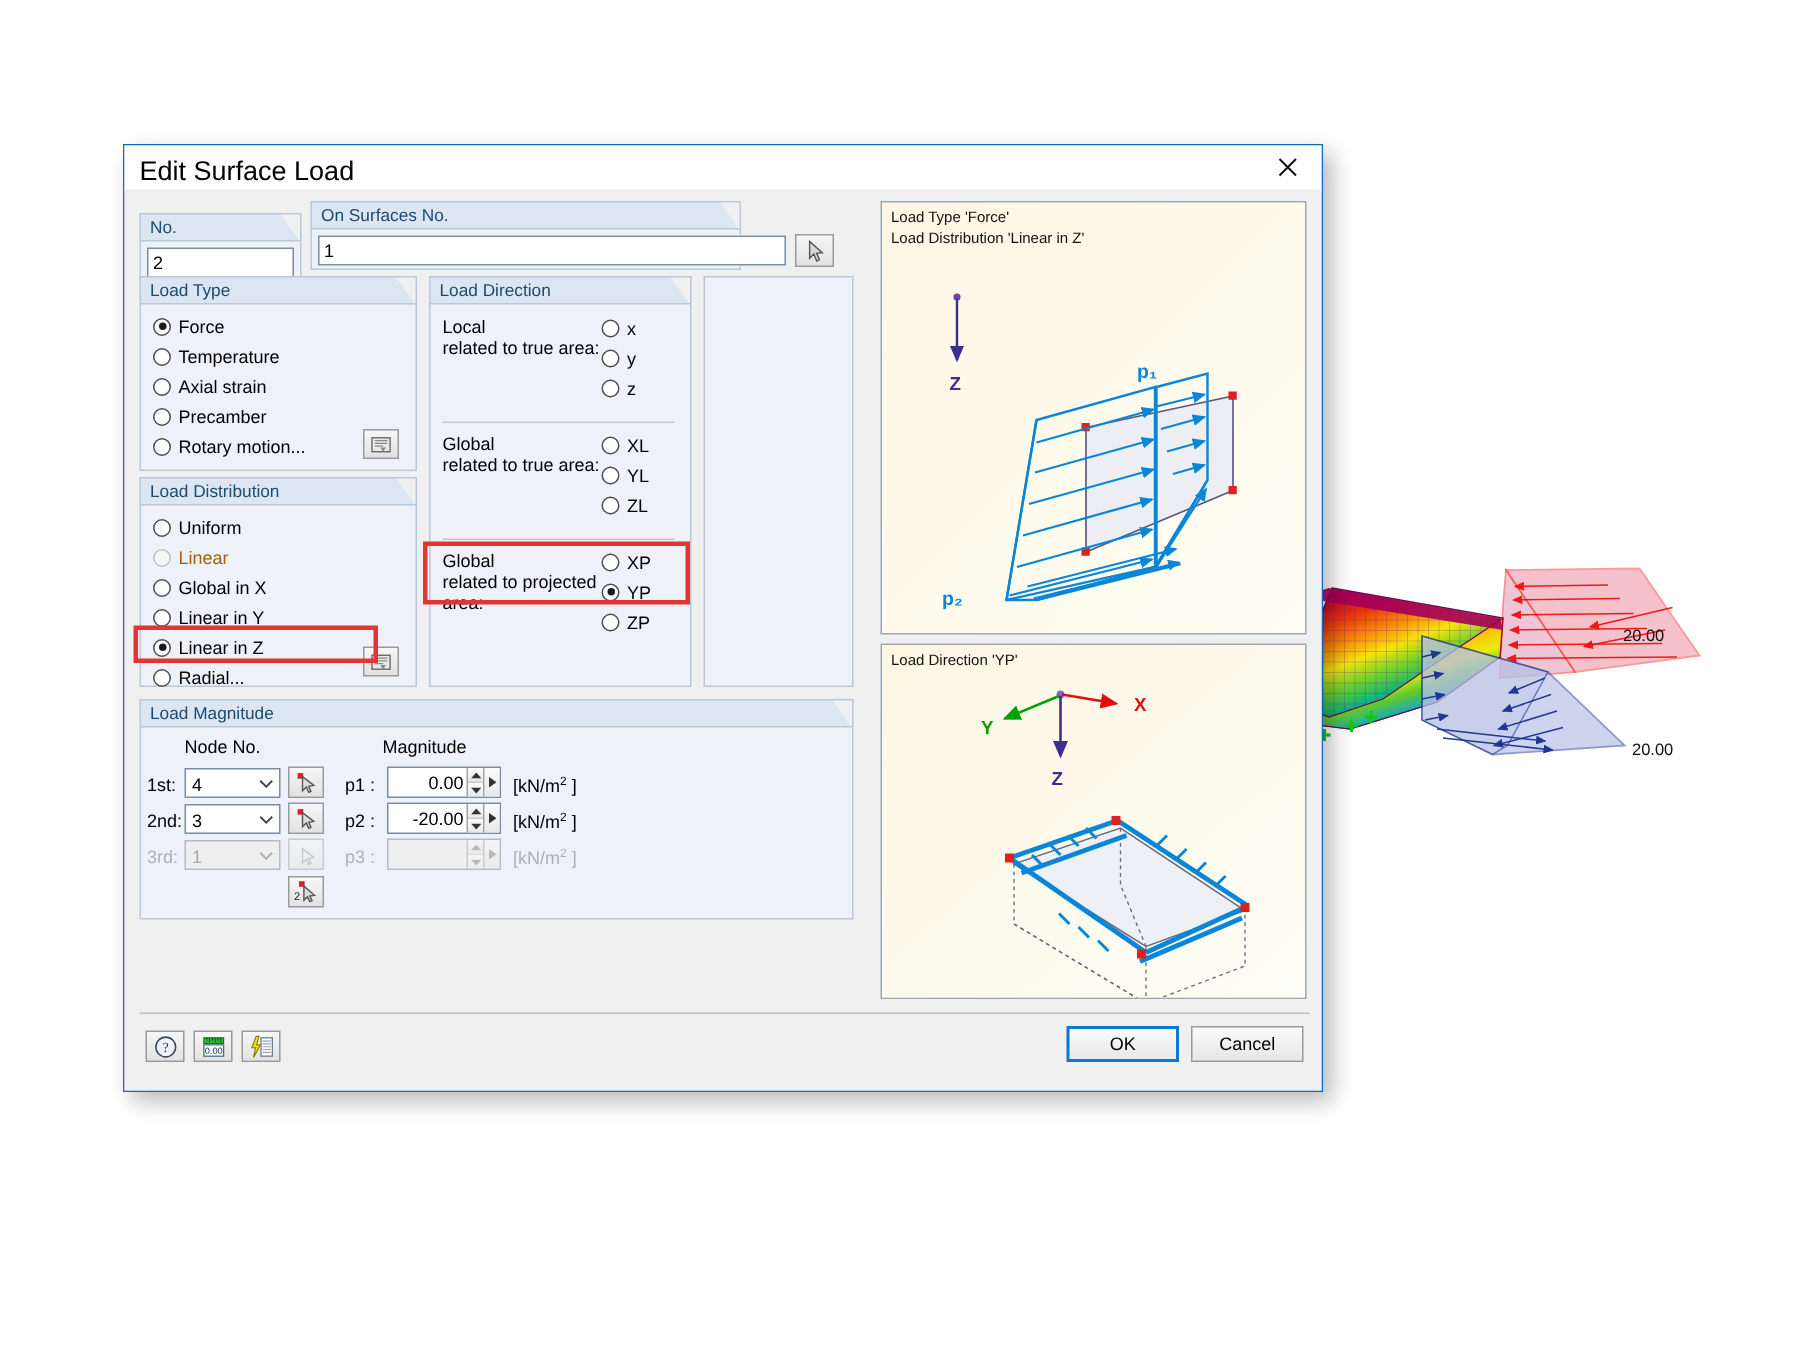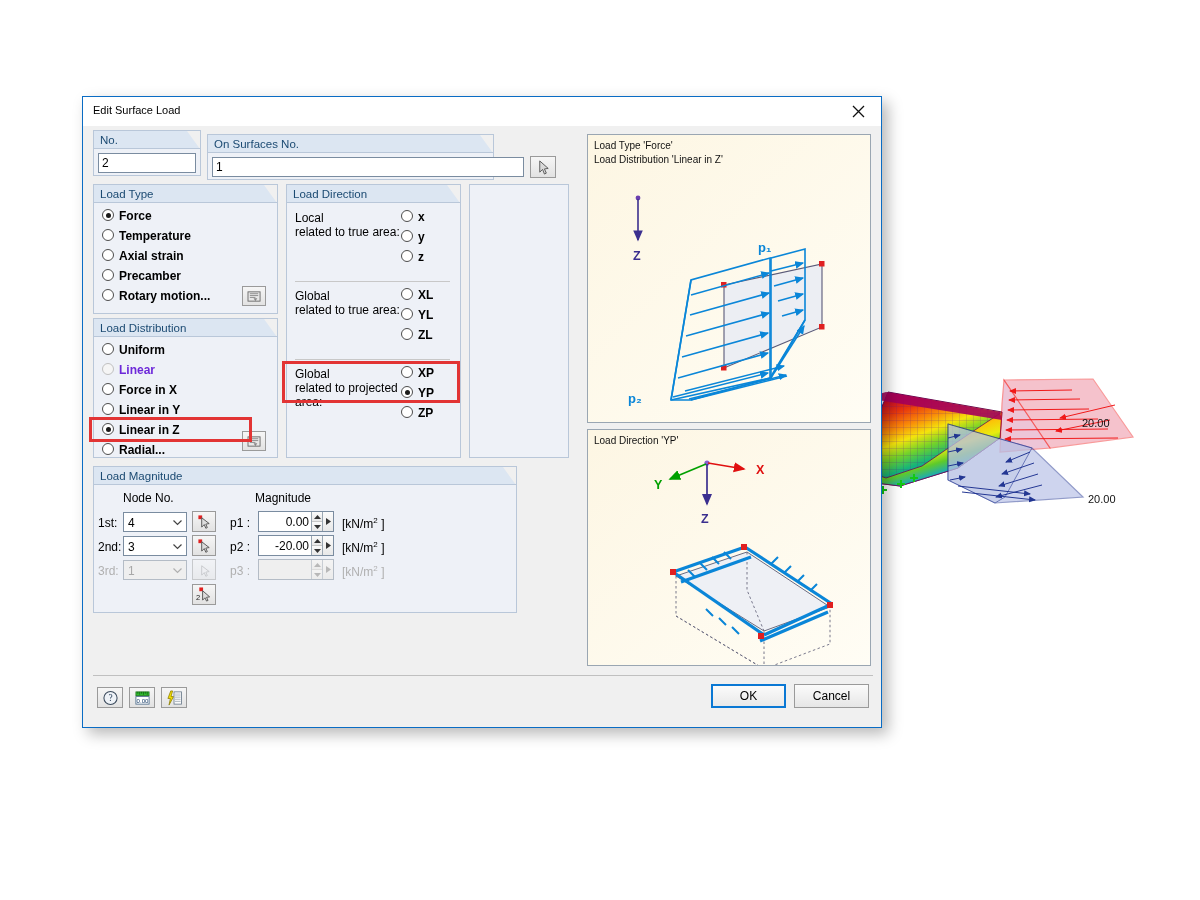--- a/index.html
+++ b/index.html
@@ -15,21 +15,21 @@
 
   
   #dialog{
     position:absolute;left:82px;top:96px;width:800px;height:632px;
     background:#f0f0f0;border:1px solid #0a6cc4;
     box-shadow:6px 6px 14px rgba(0,0,0,.28);
     box-sizing:border-box;
   }
   #titlebar{height:29px;background:#ffffff;position:relative;
     border-bottom:1px solid #ffffff;}
-  #titlebar .t{position:absolute;left:10px;top:7px;font-size:11px;color:#000;}
+  #titlebar .t{position:absolute;left:10px;top:7px;font-size:18px;color:#000;}
   #close-btn{position:absolute;right:0;top:0;width:45px;height:28px;
     display:flex;align-items:center;justify-content:center;cursor:pointer;}
   #close-btn svg{display:block;}
 
   .panel-body{position:absolute;left:0;top:29px;right:0;bottom:0;background:#f0f0f0;}
 
   
   .gb{position:absolute;box-sizing:border-box;}
   .gb > .hd{
     position:relative;height:18px;background:#dce6f2;
@@ -48,33 +48,33 @@
   .gb.flat > .bd{background:#eef1f7;}
 
   
   .txt{
     background:#fff;border:1px solid #7a8ca0;box-sizing:border-box;
     font-family:"Liberation Sans",sans-serif;font-size:12px;color:#000;
     padding:1px 3px;outline:none;
   }
 
   
-  .radio{display:flex;align-items:flex-start;height:17px;cursor:pointer;font-weight:bold;}
+  .radio{display:flex;align-items:center;height:17px;cursor:pointer;}
   .radio .dot{
     width:12px;height:12px;border-radius:50%;
     border:1px solid #4d4d4d;background:#fff;box-sizing:border-box;
     position:relative;flex:0 0 auto;margin-right:5px;
   }
   .radio.on .dot::after{
     content:"";position:absolute;left:2.5px;top:2.5px;width:5px;height:5px;
     border-radius:50%;background:#1a1a1a;
   }
   .radio .lb{font-size:12px;color:#000;white-space:nowrap;}
   .radio.dis .dot{border-color:#c0c0c0;background:#f5f5f5;}
-  .radio.dis .lb{color:#6d28d9;}
+  .radio.dis .lb{color:#a16207;}
 
   
   .redbox{position:absolute;border:3px solid #e23434;box-sizing:border-box;
     pointer-events:none;}
 
   
   .toolbtn{
     background:linear-gradient(#f6f6f6,#e2e2e2);border:1px solid #9a9a9a;
     box-sizing:border-box;display:flex;align-items:center;justify-content:center;
     cursor:pointer;
@@ -221,21 +221,21 @@
     <div class="t">Edit Surface Load</div>
     <div id="close-btn">
       <svg width="13" height="13" viewBox="0 0 13 13">
         <path d="M1 1 L12 12 M12 1 L1 12" stroke="#111" stroke-width="1.3" fill="none"></path>
       </svg>
     </div>
   </div>
 
   <div class="panel-body">
 
-    <div class="gb" style="left:10px;top:4px;width:108px;height:46px;">
+    <div class="gb" style="left:10px;top:16px;width:108px;height:46px;">
       <div class="hd">No.</div>
       <div class="bd">
         <input class="txt" style="position: absolute; left: 4px; top: 4px; width: 98px; height: 20px;" value="2">
       </div>
     </div>
 
     <div class="gb" style="left:124px;top:8px;width:287px;height:46px;">
       <div class="hd">On Surfaces No.</div>
       <div class="bd">
         <input class="txt" style="position: absolute; left: 4px; top: 4px; width: 312px; height: 20px;" value="1">
@@ -289,21 +289,21 @@
           <div class="radio">
             <span class="dot"></span>
             <span class="lb">Uniform</span>
           </div>
           <div class="radio dis" style="margin-top:3px;">
             <span class="dot"></span>
             <span class="lb">Linear</span>
           </div>
           <div class="radio" style="margin-top:3px;">
             <span class="dot"></span>
-            <span class="lb">Force in X</span>
+            <span class="lb">Global in X</span>
           </div>
           <div class="radio" style="margin-top:3px;">
             <span class="dot"></span>
             <span class="lb">Linear in Y</span>
           </div>
           <div class="radio on" style="margin-top:3px;">
             <span class="dot"></span>
             <span class="lb">Linear in Z</span>
           </div>
           <div class="radio" style="margin-top:3px;">
@@ -382,21 +382,21 @@
         </div>
       </div>
     </div>
 
     <div class="redbox" style="left:199px;top:235px;width:178px;height:42px;"></div>
 
     <div class="gb flat" style="left:386px;top:58px;width:100px;height:274px;">
       <div class="bd" style="height:100%;"></div>
     </div>
 
-    <div class="gb" style="left:10px;top:340px;width:424px;height:147px;">
+    <div class="gb" style="left:10px;top:340px;width:476px;height:147px;">
       <div class="hd">Load Magnitude</div>
       <div class="bd">
         <div class="lbl" style="left:29px;top:6px;">Node No.</div>
         <div class="lbl" style="left:161px;top:6px;">Magnitude</div>
 
         <div class="lbl" style="left:4px;top:31px;text-align:center;">1st:</div>
         <div class="combo" style="position:absolute;left:29px;top:27px;width:64px;height:20px;line-height:18px;">
           <span>4</span>
           <span class="chev">
             <svg width="9" height="6" viewBox="0 0 9 6">

